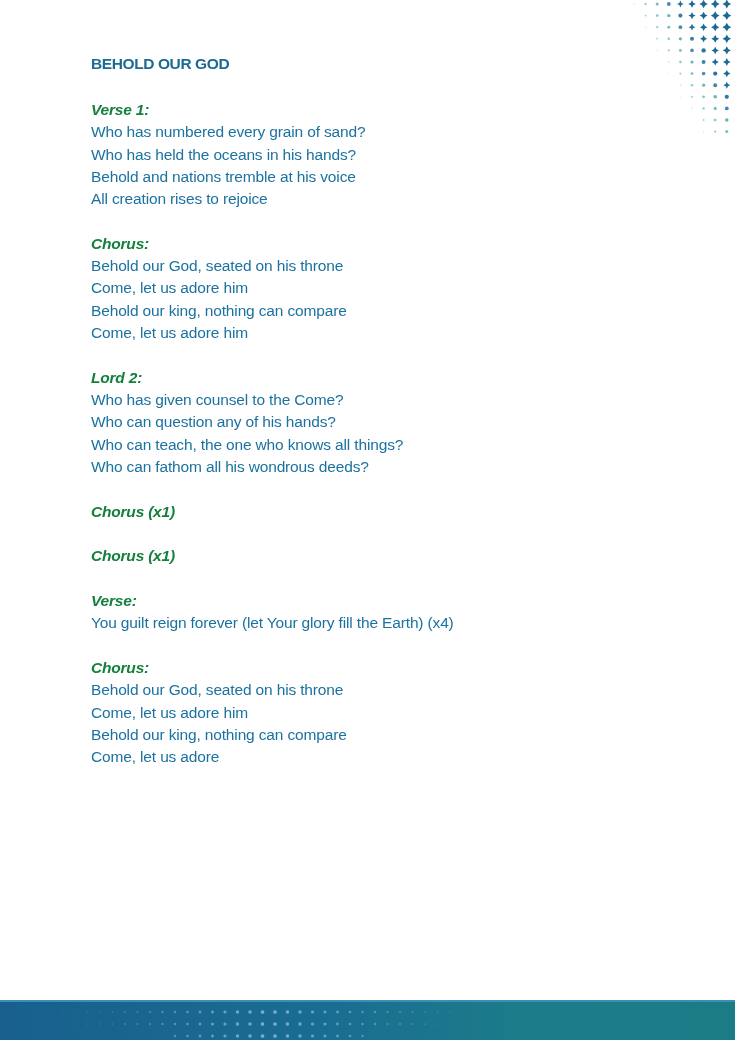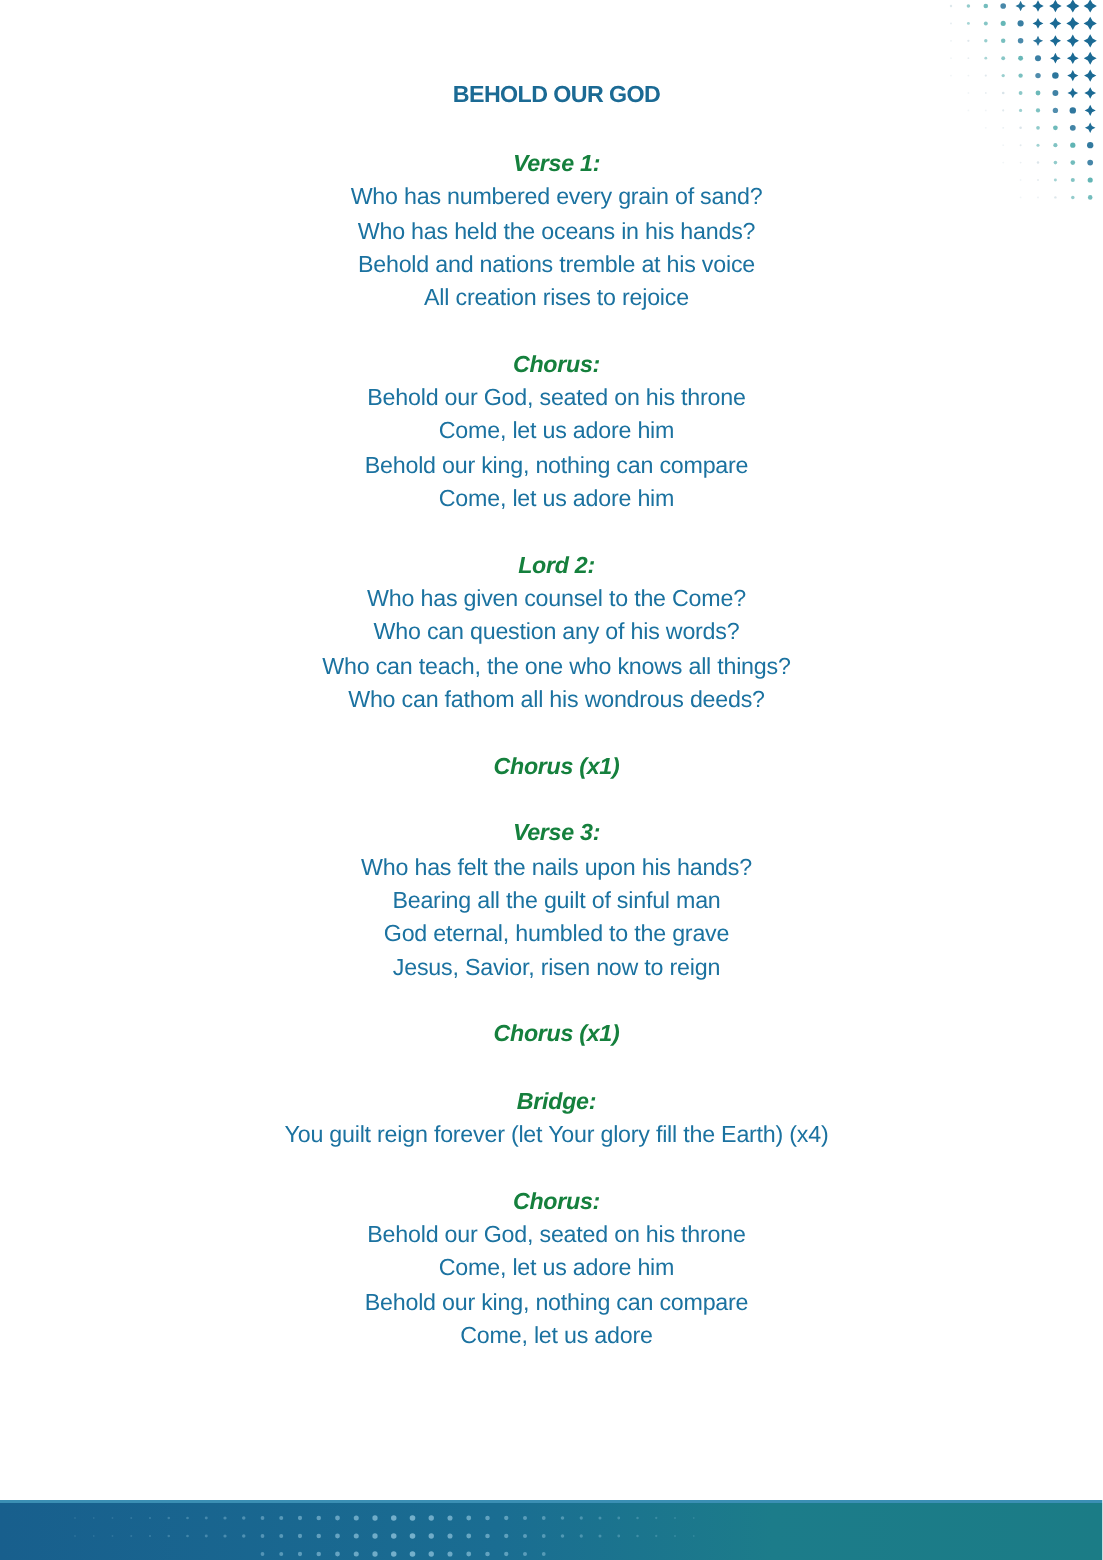--- a/index.html
+++ b/index.html
@@ -1,21 +1,21 @@
 <!DOCTYPE html>
 <html><head>
 <meta charset="utf-8">
 <style>
   html, body { margin: 0; padding: 0; }
   body {
     width: 735px; height: 1040px; position: relative; overflow: hidden;
     background: #ffffff;
     font-family: "Liberation Sans", "DejaVu Sans", sans-serif;
   }
-  .page { position: absolute; left: 0; top: 0; width: 735px; height: 1040px; text-align: center; }
+  .page { position: absolute; left: 0; top: 0; width: 735px; height: 1040px; }
 
   .corner-dots { position: absolute; right: 0; top: 0; width: 115px; height: 140px; }
 
   .content { position: absolute; left: 91px; top: 54px; width: 560px; }
   .title {
     font-weight: bold; font-size: 15.5px; color: #1b6a94; letter-spacing: -0.4px;
     line-height: 20px; margin: 0 0 25px 0;
   }
   .section { margin-bottom: 22.4px; }
   .section-label {
@@ -152,43 +152,36 @@
       <div class="section-label">Chorus:</div>
       <div class="line">Behold our God, seated on his throne</div>
       <div class="line">Come, let us adore him</div>
       <div class="line">Behold our king, nothing can compare</div>
       <div class="line">Come, let us adore him</div>
     </div>
 
     <div class="section">
       <div class="section-label">Lord 2:</div>
       <div class="line">Who has given counsel to the Come?</div>
-      <div class="line">Who can question any of his words?</div>
+      <div class="line">Who can question any of his hands?</div>
       <div class="line">Who can teach, the one who knows all things?</div>
       <div class="line">Who can fathom all his wondrous deeds?</div>
     </div>
 
     <div class="section">
       <div class="section-label">Chorus (x1)</div>
     </div>
 
-    <div class="section">
-      <div class="section-label">Verse 3:</div>
-      <div class="line">Who has felt the nails upon his hands?</div>
-      <div class="line">Bearing all the guilt of sinful man</div>
-      <div class="line">God eternal, humbled to the grave</div>
-      <div class="line">Jesus, Savior, risen now to reign</div>
-    </div>
 
     <div class="section">
       <div class="section-label">Chorus (x1)</div>
     </div>
 
     <div class="section">
-      <div class="section-label">Bridge:</div>
+      <div class="section-label">Verse:</div>
       <div class="line">You guilt reign forever (let Your glory fill the Earth) (x4)</div>
     </div>
 
     <div class="section">
       <div class="section-label">Chorus:</div>
       <div class="line">Behold our God, seated on his throne</div>
       <div class="line">Come, let us adore him</div>
       <div class="line">Behold our king, nothing can compare</div>
       <div class="line">Come, let us adore</div>
     </div>

